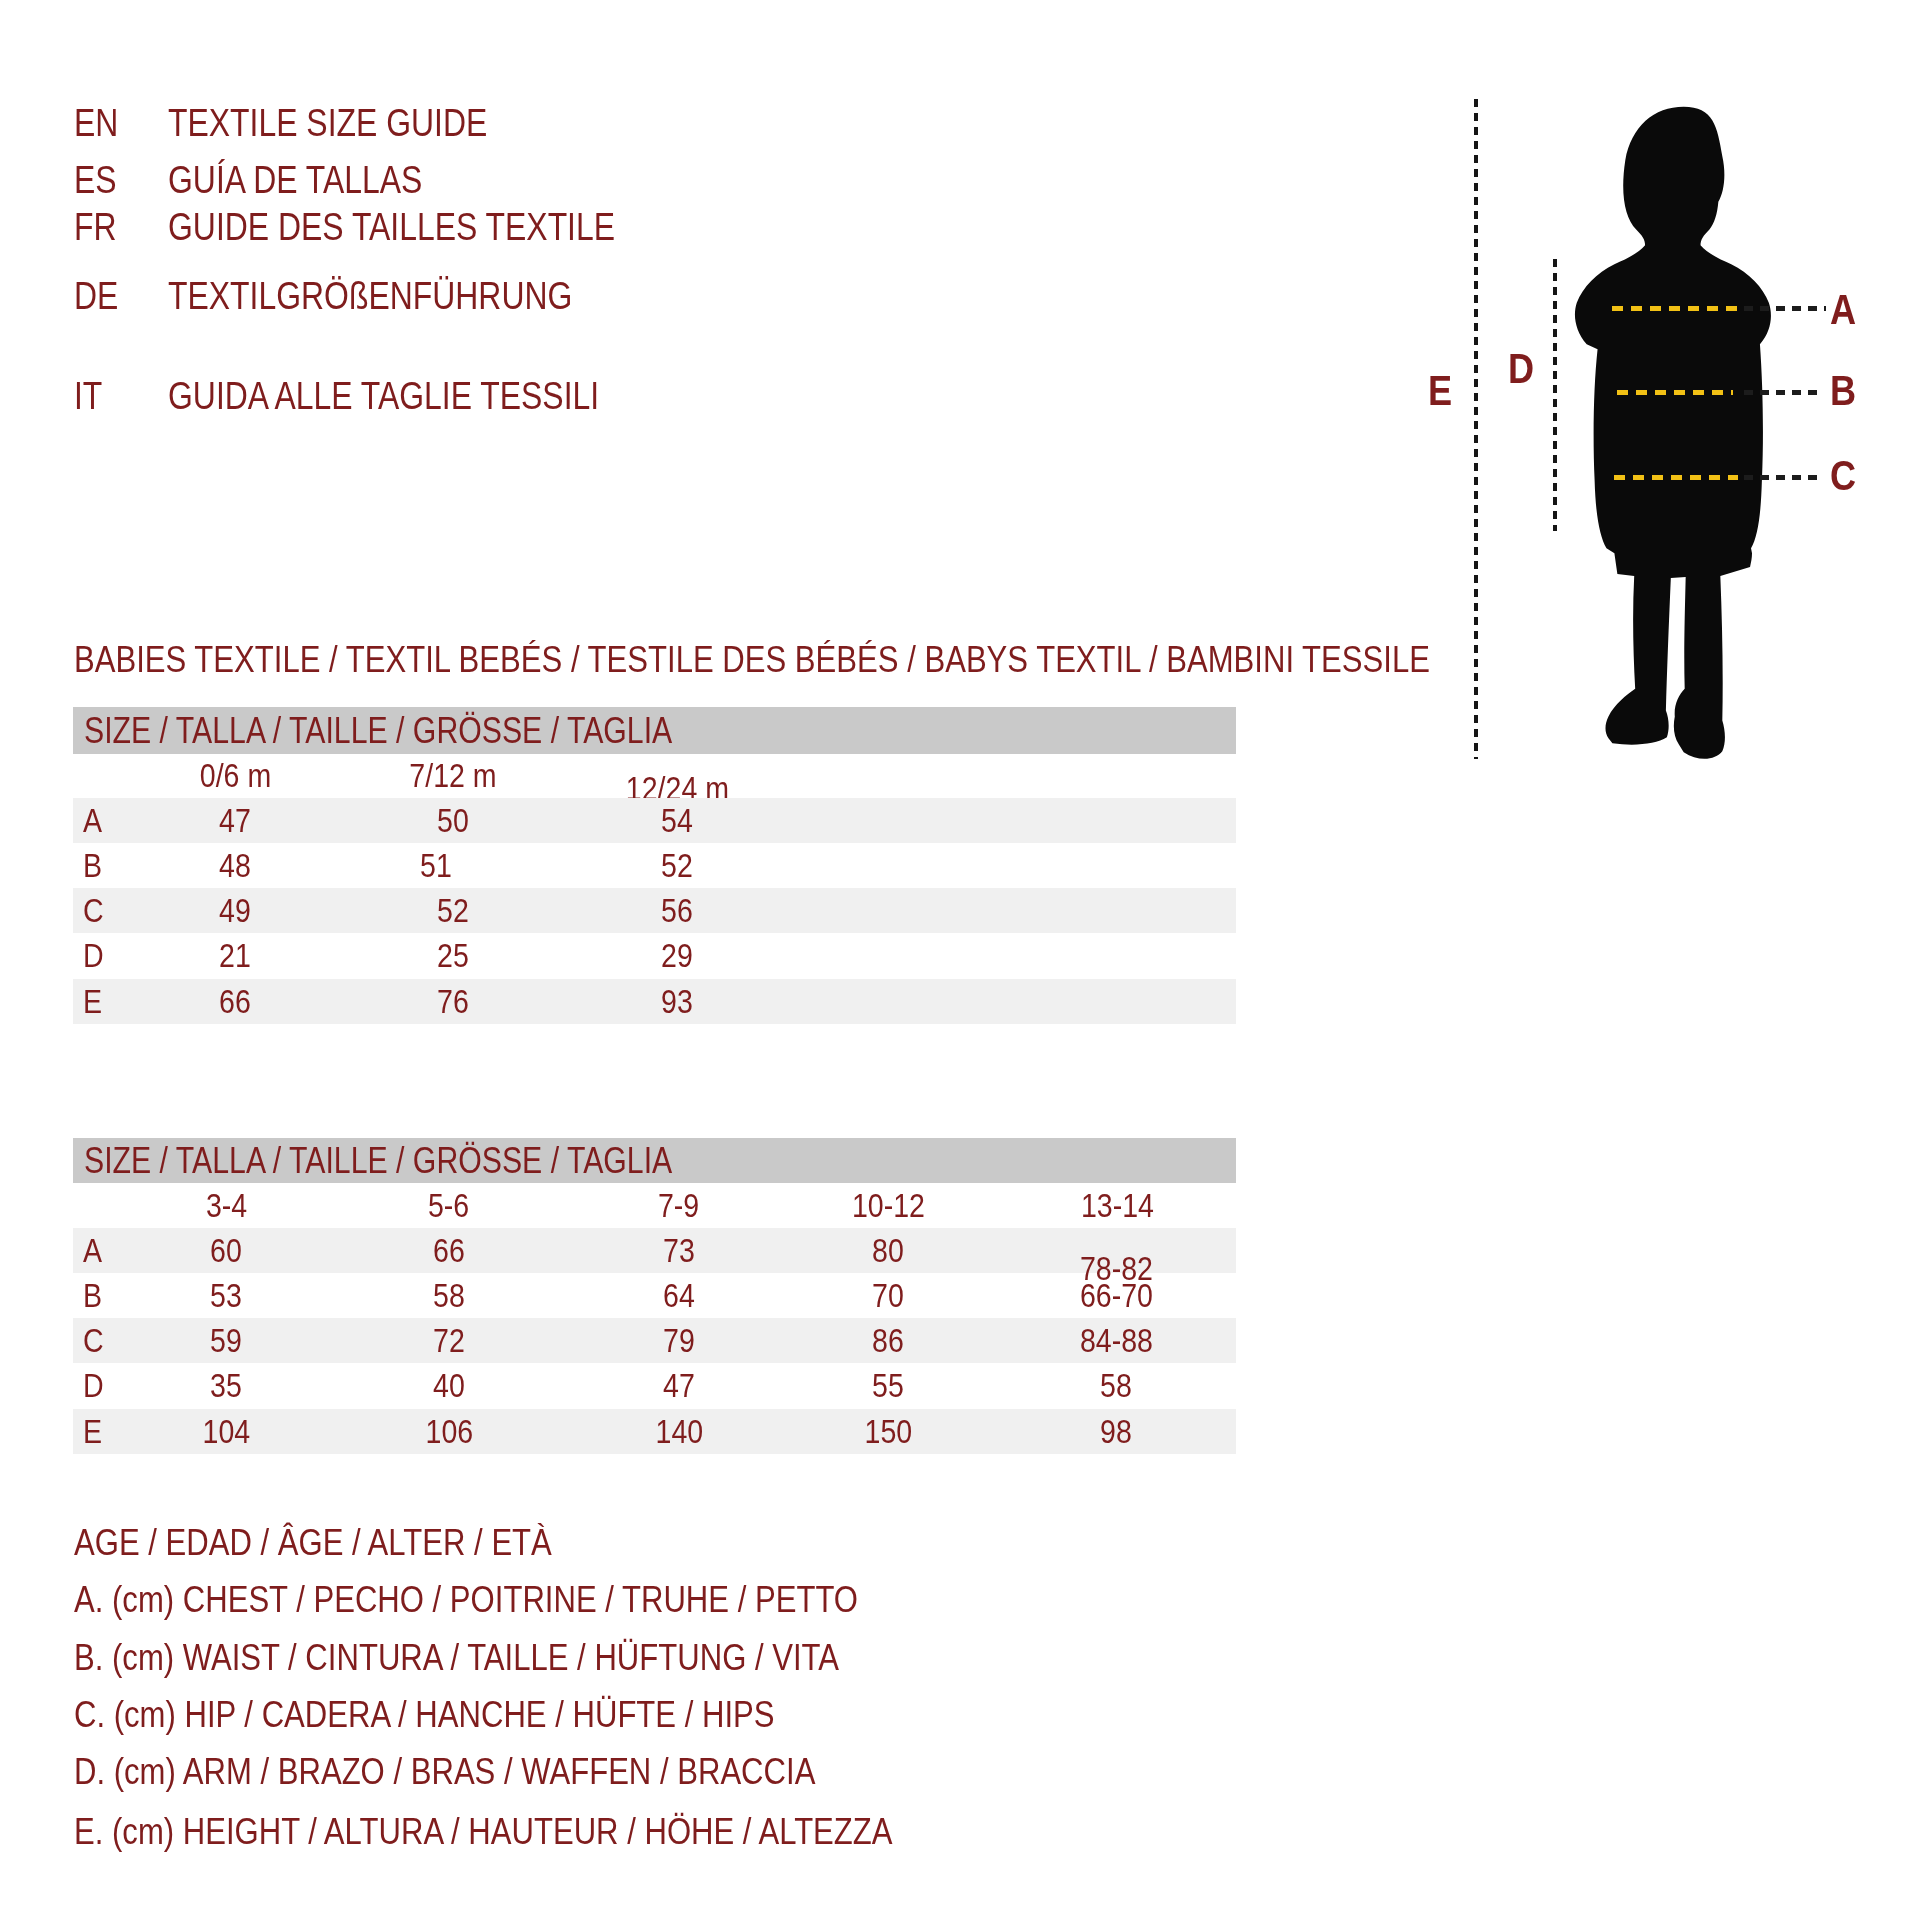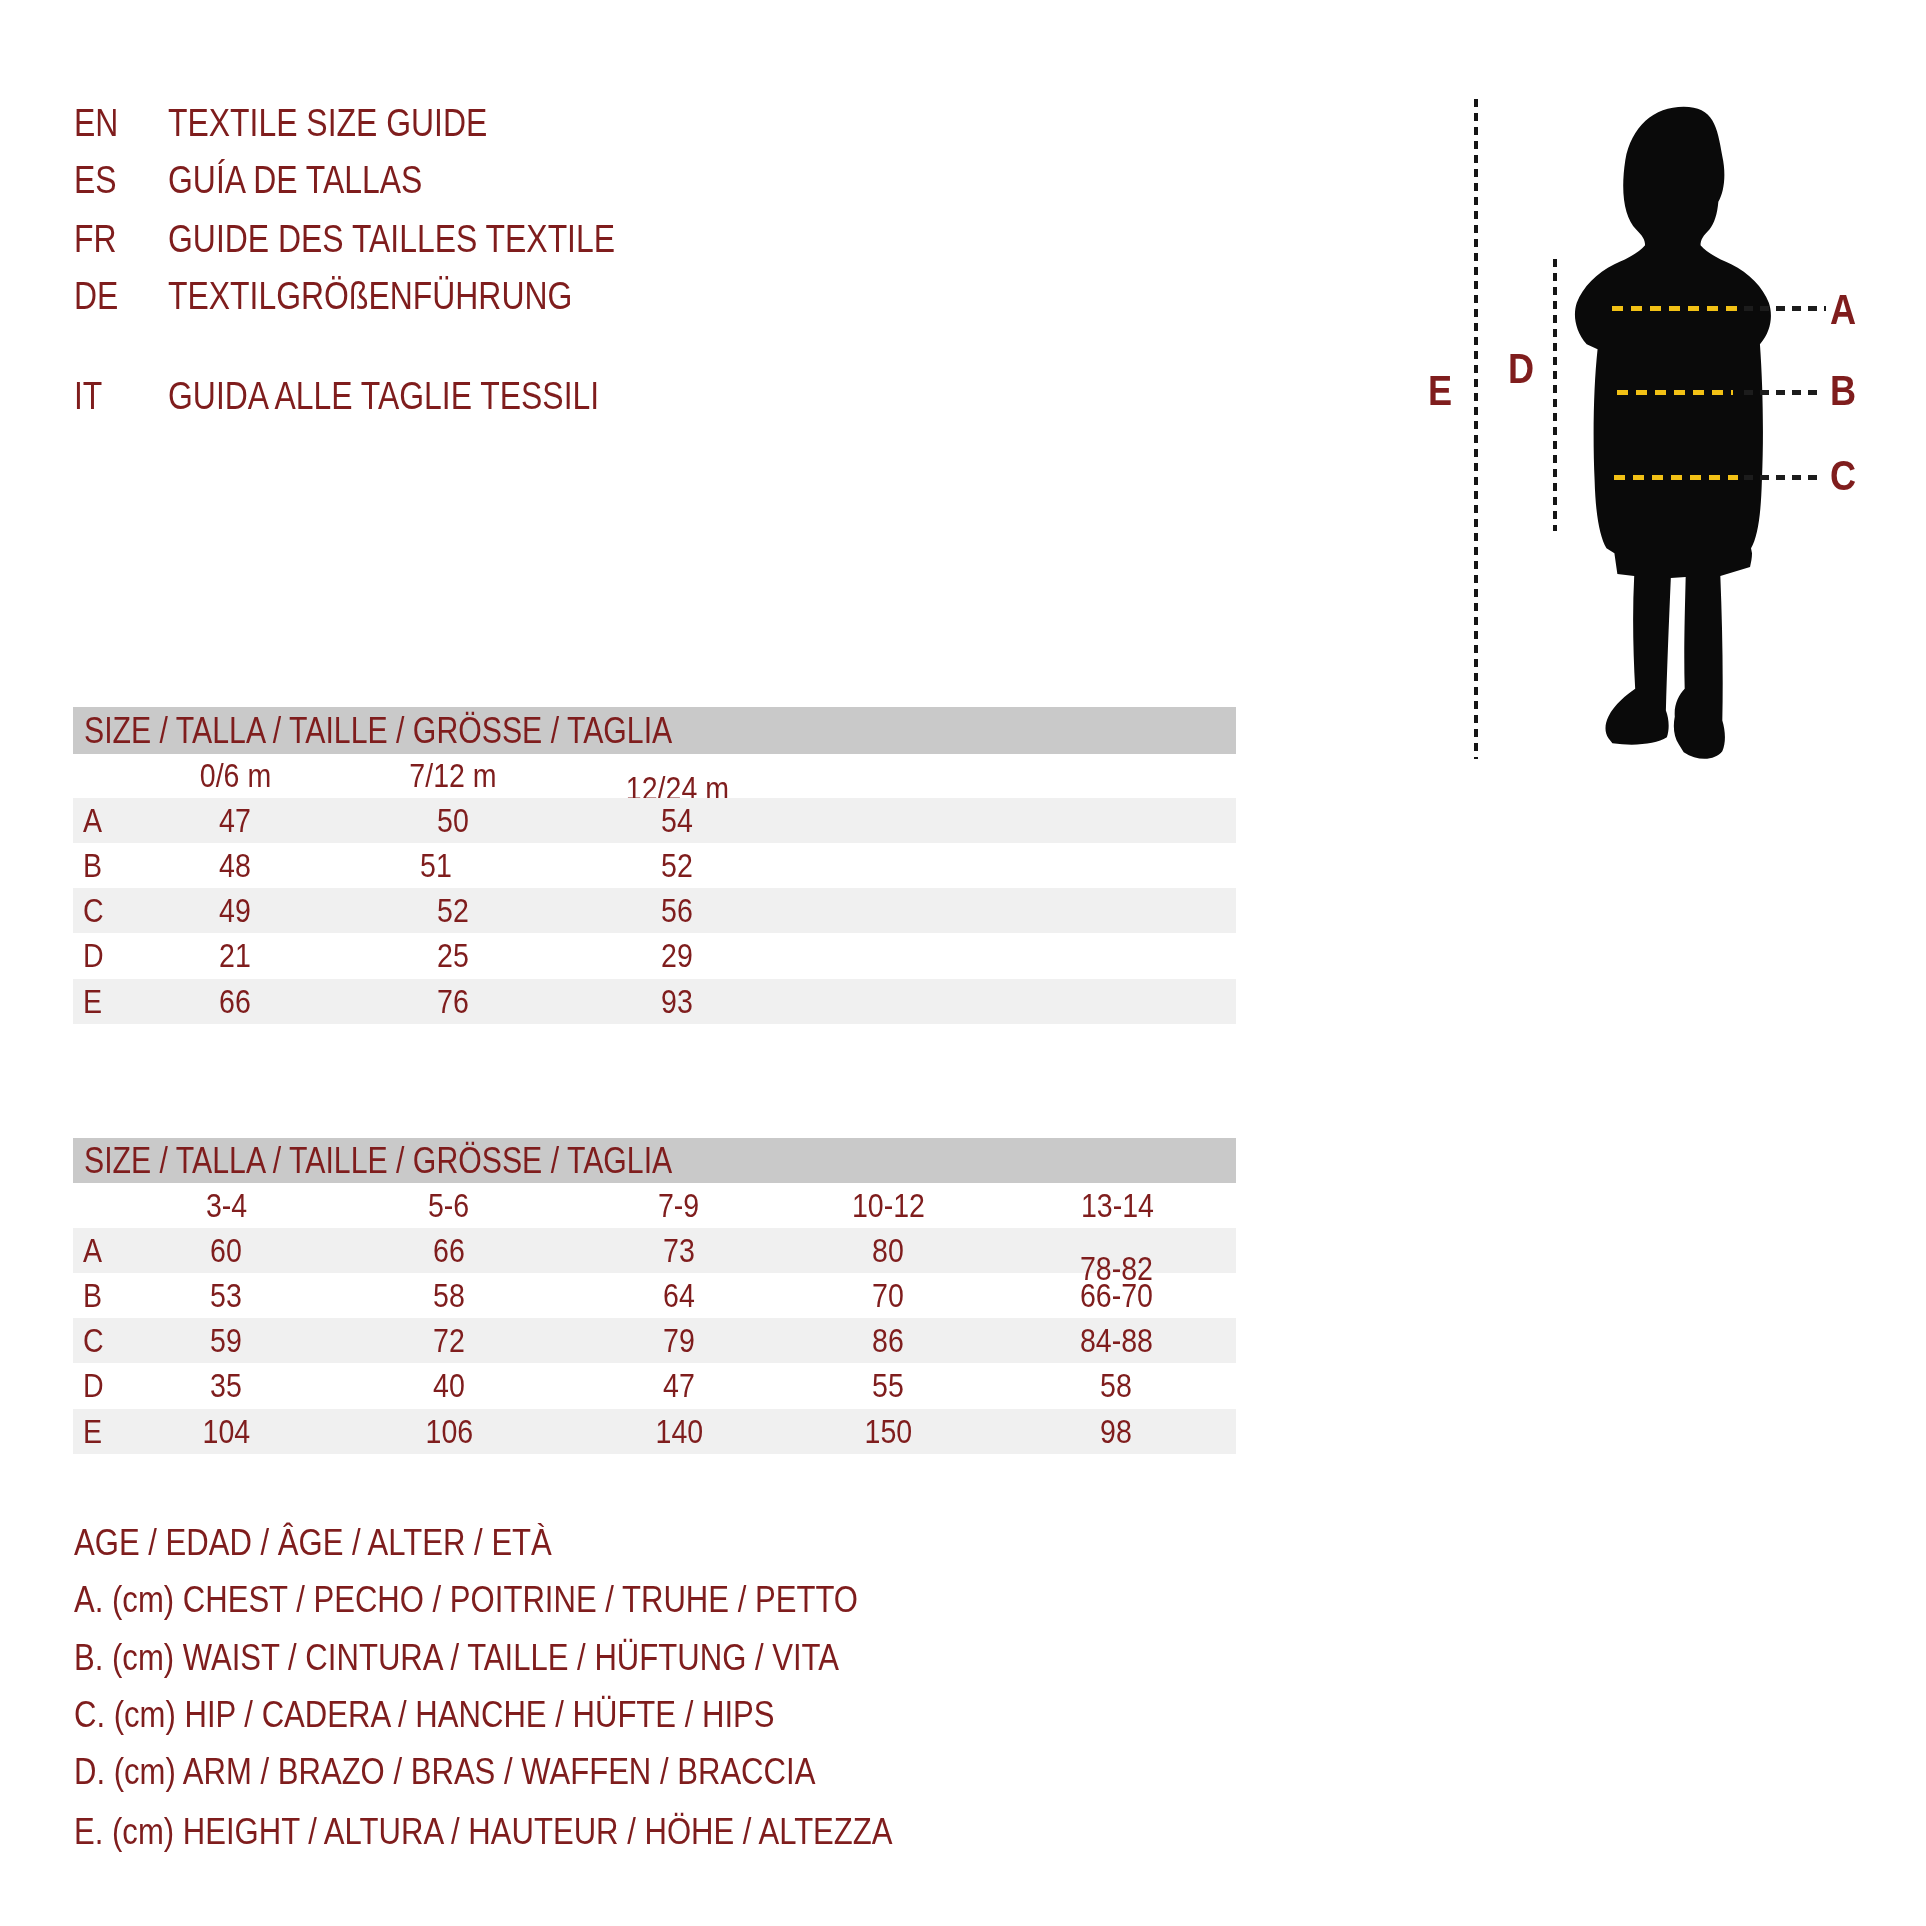--- a/index.html
+++ b/index.html
@@ -32,21 +32,21 @@
   .fig-label .lnc{transform:scaleX(0.86);}
 </style>
 </head>
 <body>
 
 <div class="canvas">
 
   <div id="langs">
       <div class="lang-row" style="top: 95px;"><span class="lang-code"><span class="ln">EN</span></span><span class="ln">TEXTILE SIZE GUIDE</span></div>
       <div class="lang-row" style="top: 152px;"><span class="lang-code"><span class="ln">ES</span></span><span class="ln">GUÍA DE TALLAS</span></div>
-      <div class="lang-row" style="top: 211px;"><span class="lang-code"><span class="ln">FR</span></span><span class="ln">GUIDE DES TAILLES TEXTILE</span></div>
+      <div class="lang-row" style="top: 199px;"><span class="lang-code"><span class="ln">FR</span></span><span class="ln">GUIDE DES TAILLES TEXTILE</span></div>
       <div class="lang-row" style="top: 268px;"><span class="lang-code"><span class="ln">DE</span></span><span class="ln">TEXTILGRÖßENFÜHRUNG</span></div>
       <div class="lang-row" style="top: 326px; margin-top: 42px;"><span class="lang-code"><span class="ln">IT</span></span><span class="ln">GUIDA ALLE TAGLIE TESSILI</span></div>
     </div>
 
   <div>
     <div class="vdash" style="left:1474px;top:99px;height:660px;"></div>
     <div class="vdash" style="left:1553px;top:259px;height:272px;"></div>
 
     <svg class="abs" style="left:1535px;top:79px;" width="337" height="693" viewBox="0 0 340 700">
       <path fill="#0a0a0a" d="
@@ -99,20 +99,23 @@
     <div class="hdash-y" style="left:1614px;top:475px;width:124px;"></div>
     <div class="hdash-k" style="left:1744px;top:475px;width:80px;"></div>
 
     <div class="fig-label" style="left:1821px;top:286px;"><span class="lnc">A</span></div>
     <div class="fig-label" style="left:1821px;top:367px;"><span class="lnc">B</span></div>
     <div class="fig-label" style="left:1821px;top:452px;"><span class="lnc">C</span></div>
     <div class="fig-label" style="left:1499px;top:345px;"><span class="lnc">D</span></div>
     <div class="fig-label" style="left:1418px;top:367px;"><span class="lnc">E</span></div>
   </div>
 
+  <div class="sec-title" style="top:640px;">
+    <span class="ln">BABIES TEXTILE / TEXTIL BEBÉS / TESTILE DES BÉBÉS / BABYS TEXTIL / BAMBINI TESSILE</span>
+  </div>
   <div class="size-bar" style="top:707px;height:47px;">
     <div class="txt">
         <span class="ln">SIZE / TALLA / TAILLE / GRÖSSE / TAGLIA</span>
       </div>
   </div>
   <div id="babies-table">
       <div class="colhead-cell" style="left: 147px; top: 753px; height: 45px; line-height: 45px; width: 178px;"><span class="lnc">0/6 m</span></div>
       <div class="colhead-cell" style="left: 364px; top: 753px; height: 45px; line-height: 45px; width: 178px;"><span class="lnc">7/12 m</span></div>
       <div class="colhead-cell" style="left: 588px; top: 766px; height: 45px; line-height: 45px; width: 178px;"><span class="lnc">12/24 m</span></div>
       <div class="row-band" style="top: 798px; height: 45px; background: rgb(240, 240, 240);">

